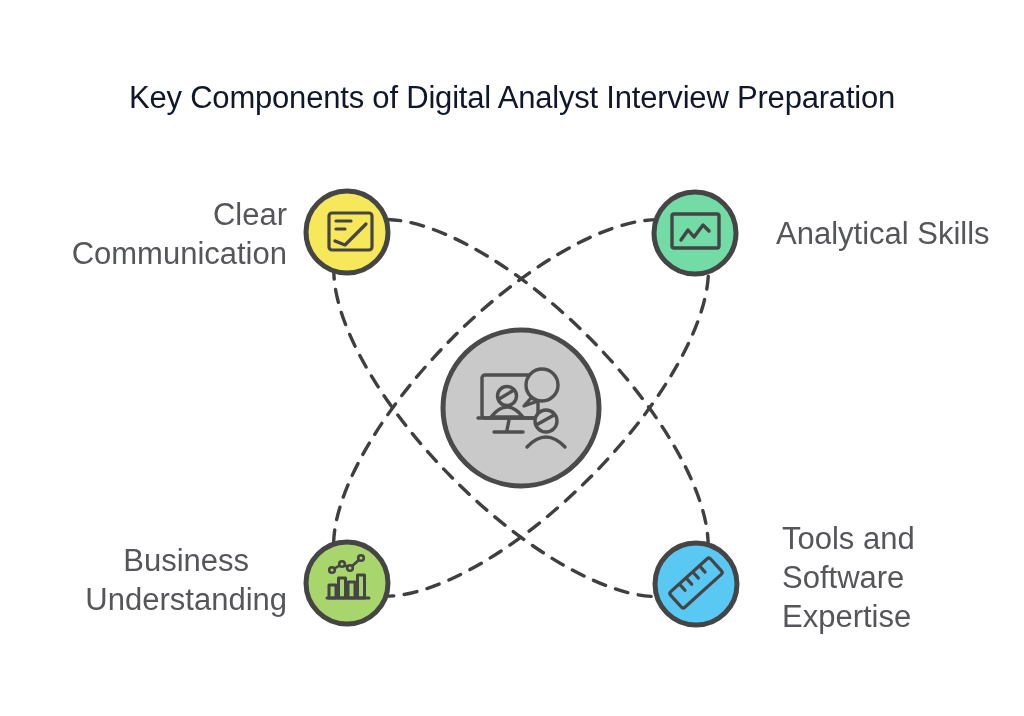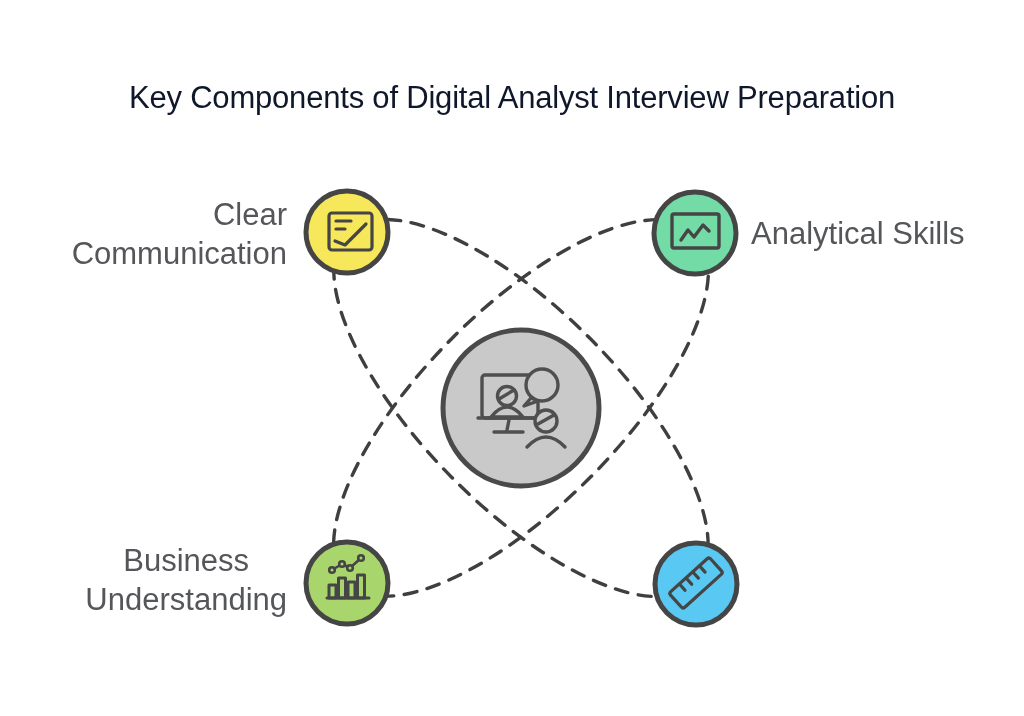--- a/index.html
+++ b/index.html
@@ -35,21 +35,21 @@
     left: 0;
   }
   .node-label {
     position: absolute;
     font-size: 31px;
     line-height: 39px;
     color: #55565a;
     white-space: pre-line;
   }
   .label-right { text-align: right; }
-  .label-left  { text-align: left; }
+  .label-left  { text-align: left; margin-left: 25px; }
   .label-clear-communication    { right: 737px; top: 195px; }
   .label-analytical-skills      { left: 751px;  top: 214px; }
   .label-business-understanding { right: 737px; top: 541px; text-align: center; }
   .label-tools-software         { left: 757px;  top: 519px; }
 </style>
 </head>
 <body>
 
 <div class="canvas">
 
@@ -132,14 +132,17 @@
         <line x1="710" y1="574" x2="710" y2="581"></line>
       </g>
     </g>
   </svg>
 
   <div class="node-label label-right label-clear-communication">Clear
 Communication</div>
   <div class="node-label label-left label-analytical-skills">Analytical Skills</div>
   <div class="node-label label-right label-business-understanding">Business
 Understanding</div>
+  <div class="node-label label-left label-tools-software">Tools and
+Software
+Expertise</div>
 
 </div>
 
 </body></html>

